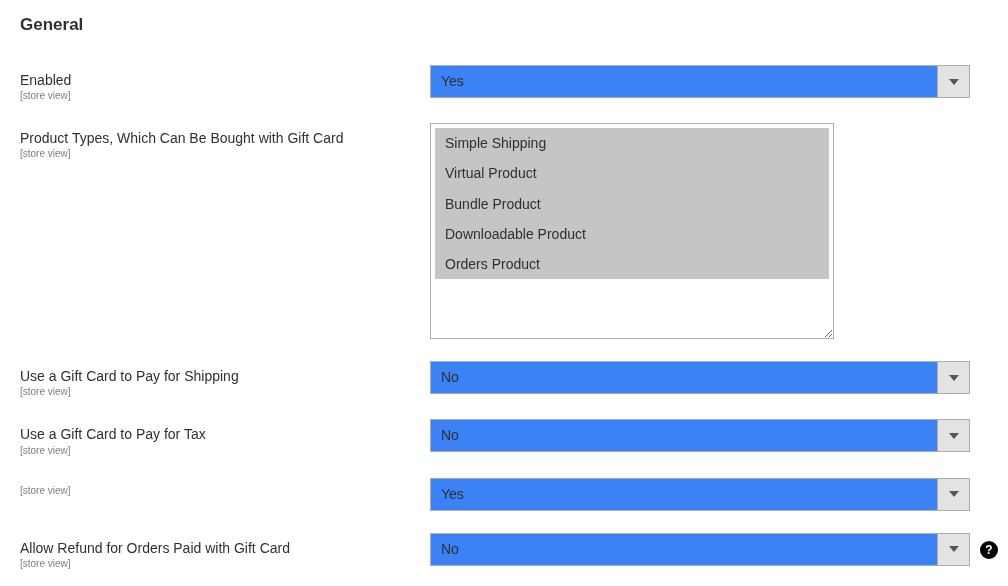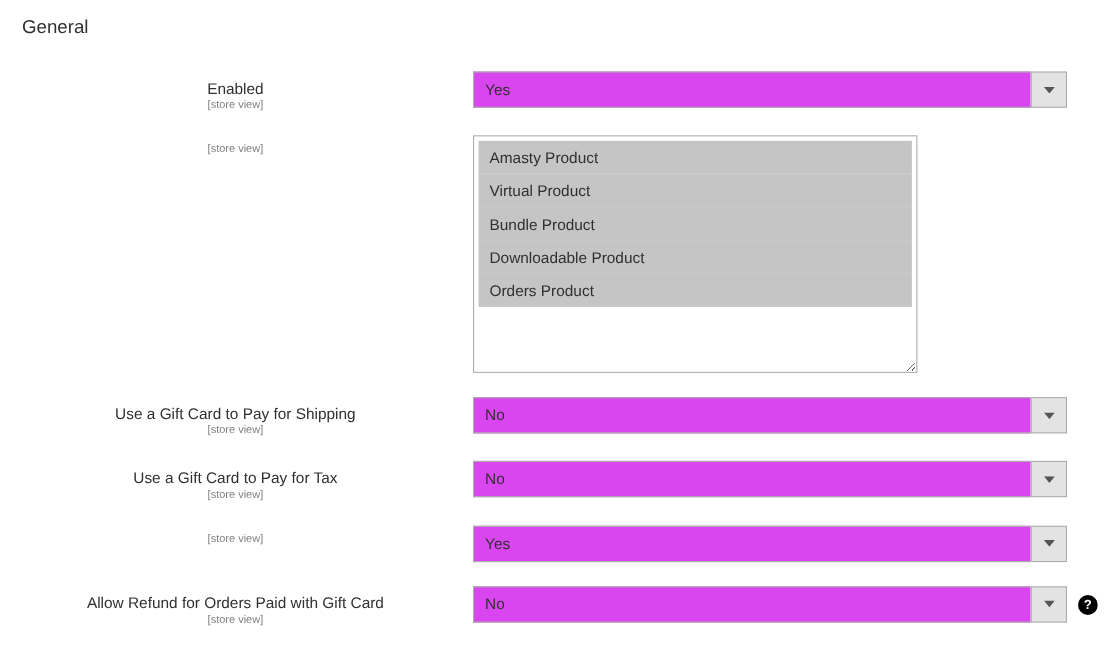--- a/index.html
+++ b/index.html
@@ -10,32 +10,32 @@
     body {
       font-family: 'Helvetica Neue', Helvetica, Arial, sans-serif;
       font-size: 14px;
       color: #303030;
       background: #ffffff;
       padding: 10px 20px;
     }
     .section-title {
       font-size: 17px;
       color: #303030;
-      font-weight: 400;
+      font-weight: 700;
       margin-bottom: 30px;
       margin-top: 5px;
     }
     .field-row {
       display: flex;
       align-items: flex-start;
       margin-bottom: 22px;
     }
     .label-col {
       width: 410px;
-      text-align: center;
+      text-align: left;
       padding-right: 22px;
       padding-top: 6px;
     }
     .field-label {
       font-size: 14px;
       color: #303030;
       display: block;
       line-height: 1.3;
     }
     .field-scope {
@@ -54,21 +54,21 @@
       display: flex;
     }
     .select-input {
       flex: 1;
       height: 33px;
       border: 1px solid #adadad;
       border-right: none;
       padding: 0 10px;
       font-size: 14px;
       color: #303030;
-      background: #d946ef;
+      background: #3b82f6;
       line-height: 31px;
     }
     .select-arrow {
       width: 33px;
       height: 33px;
       border: 1px solid #adadad;
       background: #e3e3e3;
       display: flex;
       align-items: center;
       justify-content: center;
@@ -125,25 +125,26 @@
         <svg viewBox="0 0 10 6">
             <path d="M0 0 L5 6 L10 0 Z"></path>
           </svg>
       </div>
     </div>
   </div>
 </div>
 
 <div class="field-row">
   <div class="label-col">
+    <span class="field-label">Product Types, Which Can Be Bought with Gift Card</span>
     <span class="field-scope">[store view]</span>
   </div>
   <div class="control-col">
     <div class="multiselect">
-      <div class="multiselect-option">Amasty Product</div>
+      <div class="multiselect-option">Simple Shipping</div>
       <div class="multiselect-option">Virtual Product</div>
       <div class="multiselect-option">Bundle Product</div>
       <div class="multiselect-option">Downloadable Product</div>
       <div class="multiselect-option">Orders Product</div>
     </div>
   </div>
 </div>
 
 <div class="field-row">
   <div class="label-col">

